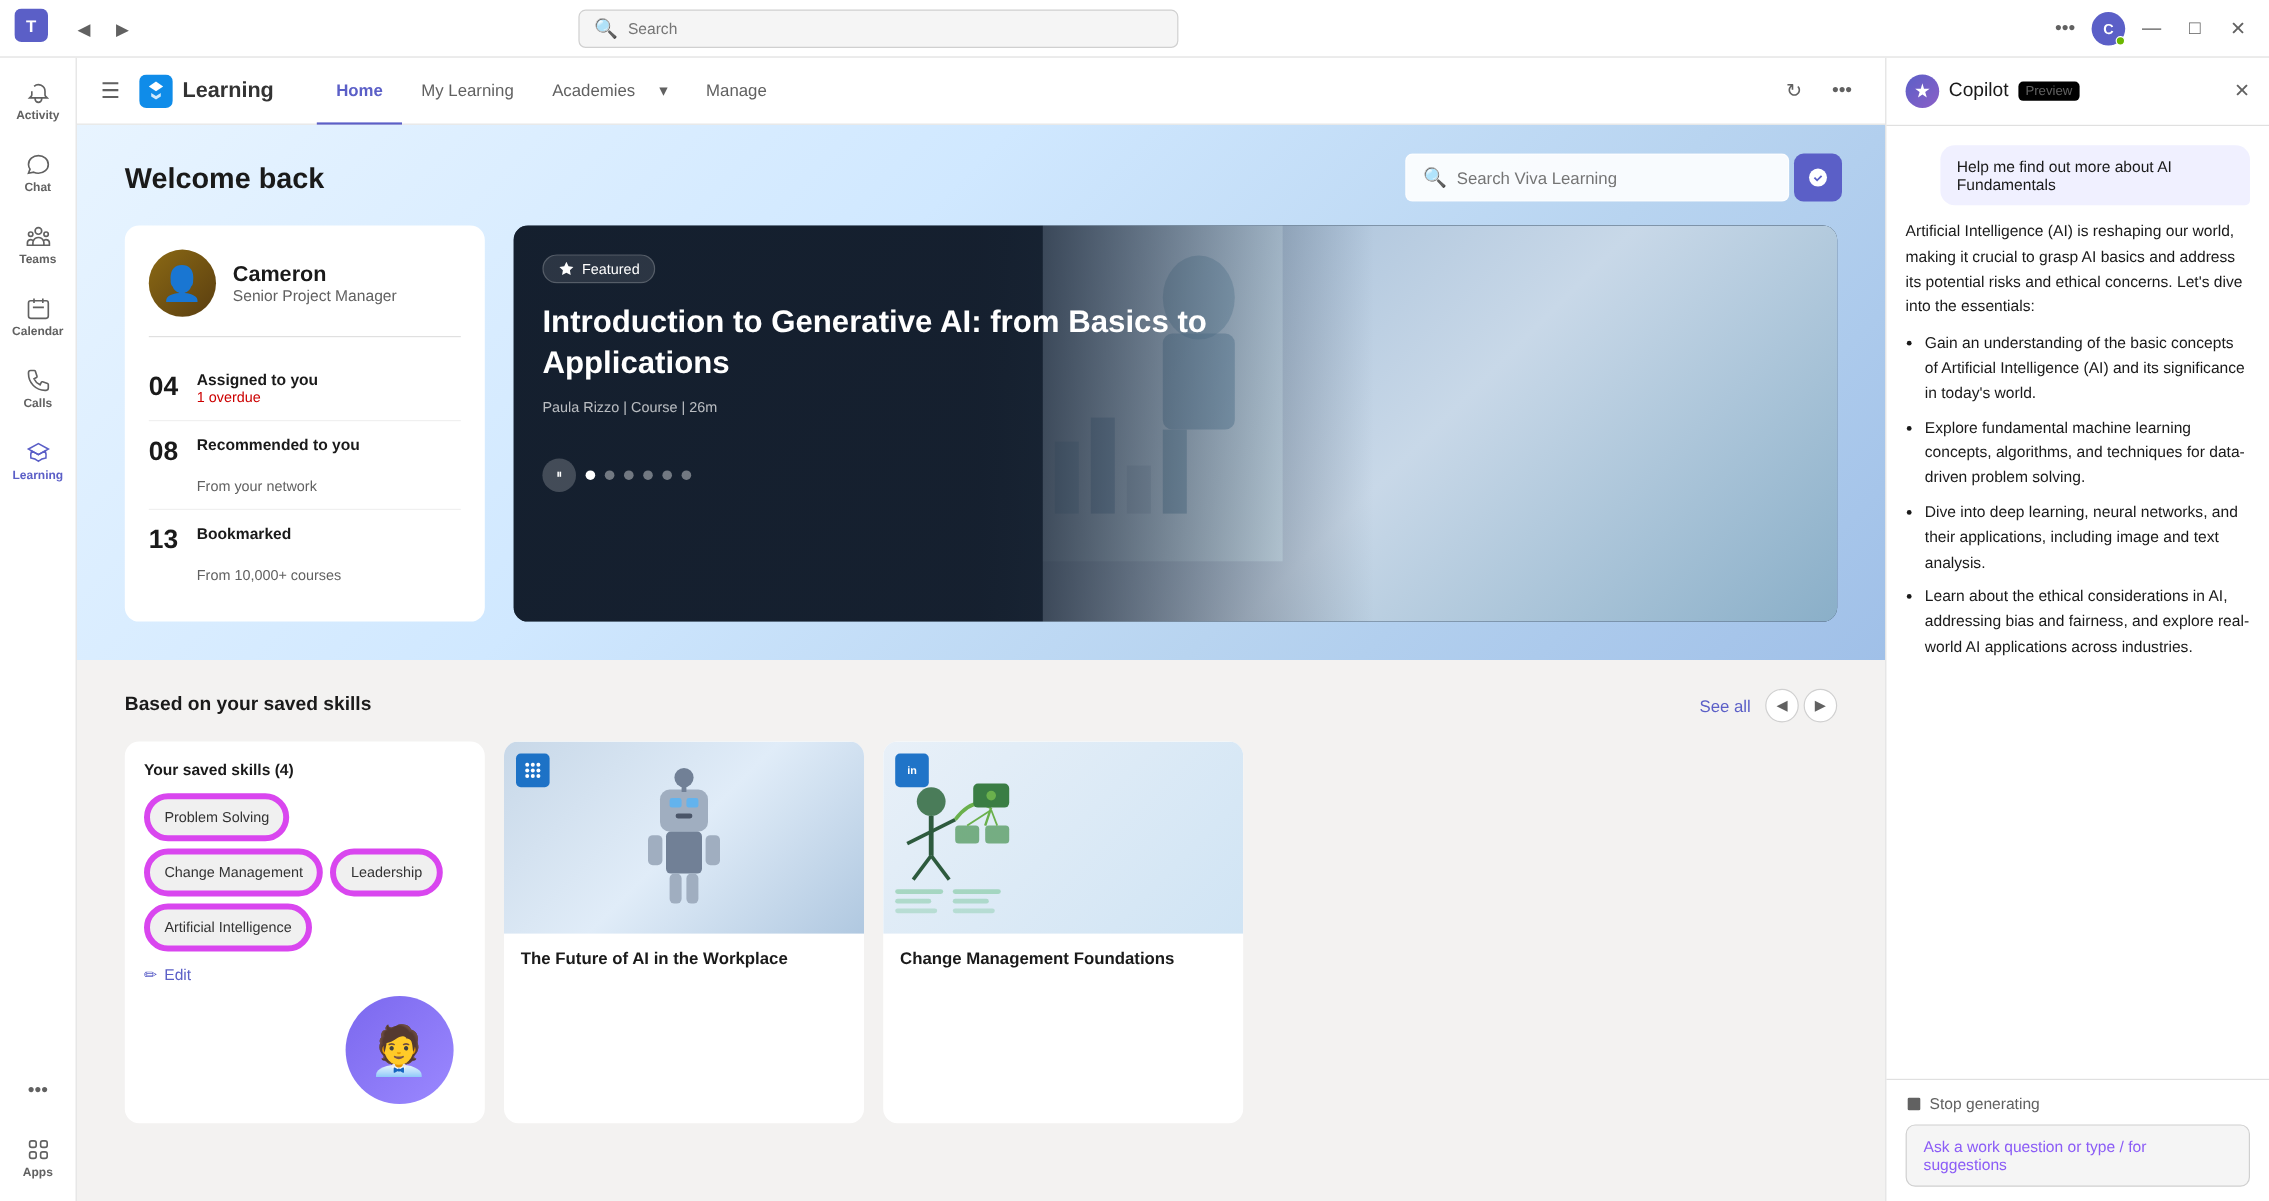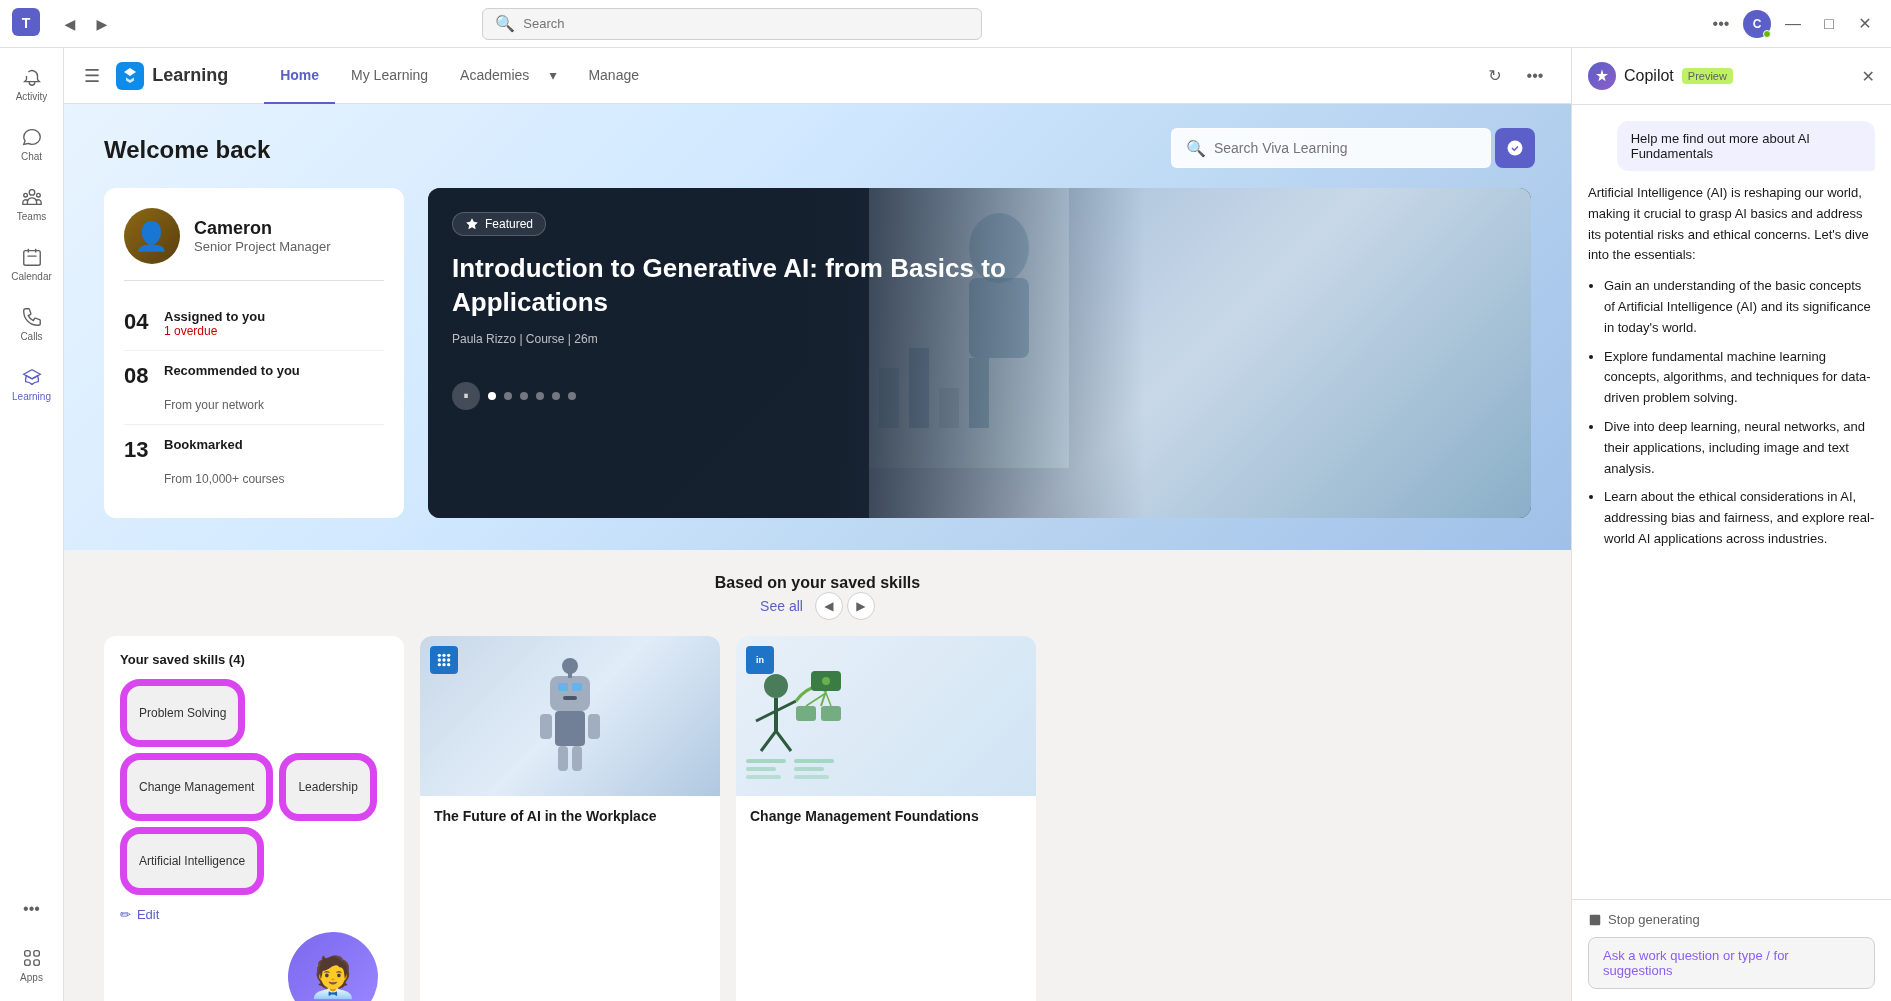--- a/index.html
+++ b/index.html
@@ -61,20 +61,21 @@
       display: flex; flex-direction: column;
       align-items: center; padding: 8px 0;
       gap: 4px;
     }
     .sidebar-item {
       display: flex; flex-direction: column;
       align-items: center; justify-content: center;
       width: 56px; height: 56px; border-radius: 8px;
       cursor: pointer; gap: 3px;
       color: #616161;
+      font-weight: bold;
     }
     .sidebar-item.active { color: #5b5fc7; }
     .sidebar-item svg { width: 22px; height: 22px; }
     .sidebar-item-label { font-size: 10px; text-align: center; }
     .sidebar-more {
       margin-top: auto;
       display: flex; flex-direction: column; align-items: center;
       width: 56px; height: 40px; border-radius: 8px;
       cursor: pointer; justify-content: center; color: #616161;
     }
@@ -199,43 +200,43 @@
       font-size: 10px;
     }
     .carousel-dot {
       width: 8px; height: 8px; border-radius: 50%;
       background: rgba(255,255,255,0.4); cursor: pointer; border: none;
     }
     .carousel-dot.active { background: #fff; }
 
     
     .skills-section { padding: 24px 40px; }
-    .section-header { display: flex; align-items: center; justify-content: space-between; margin-bottom: 16px; flex-direction: column; }
+    .section-header { display: flex; align-items: center; justify-content: space-between; margin-bottom: 16px; }
     .section-title { font-size: 16px; font-weight: 700; color: #1a1a1a; }
     .section-see-all { font-size: 14px; color: #5b5fc7; cursor: pointer; display: flex; align-items: center; gap: 8px; }
     .section-nav { display: flex; gap: 4px; }
     .section-nav button {
       width: 28px; height: 28px; border-radius: 50%;
       background: #fff; border: 1px solid #d0d0d0;
       cursor: pointer; display: flex; align-items: center; justify-content: center;
       font-size: 12px; color: #616161;
     }
 
     .skills-cards { display: flex; gap: 16px; }
 
     
     .skills-card {
       background: #fff; border-radius: 12px;
       padding: 16px; width: 300px; min-width: 300px;
     }
     .skills-card-title { font-size: 13px; font-weight: 600; color: #1a1a1a; margin-bottom: 12px; }
     .skills-tags { display: flex; flex-wrap: wrap; gap: 6px; margin-bottom: 12px; }
     .skills-tag {
-      background: #f0f0f0; border: 7px solid #d946ef;
-      border-radius: 20px; padding: 20px 12px; font-size: 12px; color: #333;
+      background: #f0f0f0; border: 5px solid #d946ef;
+      border-radius: 20px; padding: 8px 12px; font-size: 12px; color: #333;
     }
     .skills-edit {
       display: flex; align-items: center; gap: 6px;
       font-size: 13px; color: #5b5fc7; cursor: pointer;
       background: none; border: none;
     }
     .skills-avatar-container { position: relative; height: 100px; }
 
     
     .course-card {
@@ -279,21 +280,21 @@
       border-bottom: 1px solid #e0e0e0;
     }
     .copilot-title-area { display: flex; align-items: center; gap: 8px; }
     .copilot-icon {
       width: 28px; height: 28px; border-radius: 50%;
       background: linear-gradient(135deg, #5b5fc7 0%, #8b5fc7 100%);
       display: flex; align-items: center; justify-content: center;
       color: white; font-size: 14px;
     }
     .copilot-title { font-size: 16px; font-weight: 400; color: #1a1a1a; }
-    .copilot-preview { font-size: 11px; color: #616161; background: #bef264; padding: 2px 6px; border-radius: 4px; }
+    .copilot-preview { font-size: 11px; color: #616161; background: #000000; padding: 2px 6px; border-radius: 4px; }
     .copilot-close { background: none; border: none; cursor: pointer; font-size: 16px; color: #616161; }
 
     .copilot-messages { flex: 1; overflow-y: auto; padding: 16px; display: flex; flex-direction: column; gap: 12px; }
 
     .copilot-user-msg {
       background: #f0f0ff; border-radius: 12px 12px 4px 12px;
       padding: 10px 14px; font-size: 13px; color: #1a1a1a;
       align-self: flex-end; max-width: 90%;
     }
     .copilot-ai-msg {

